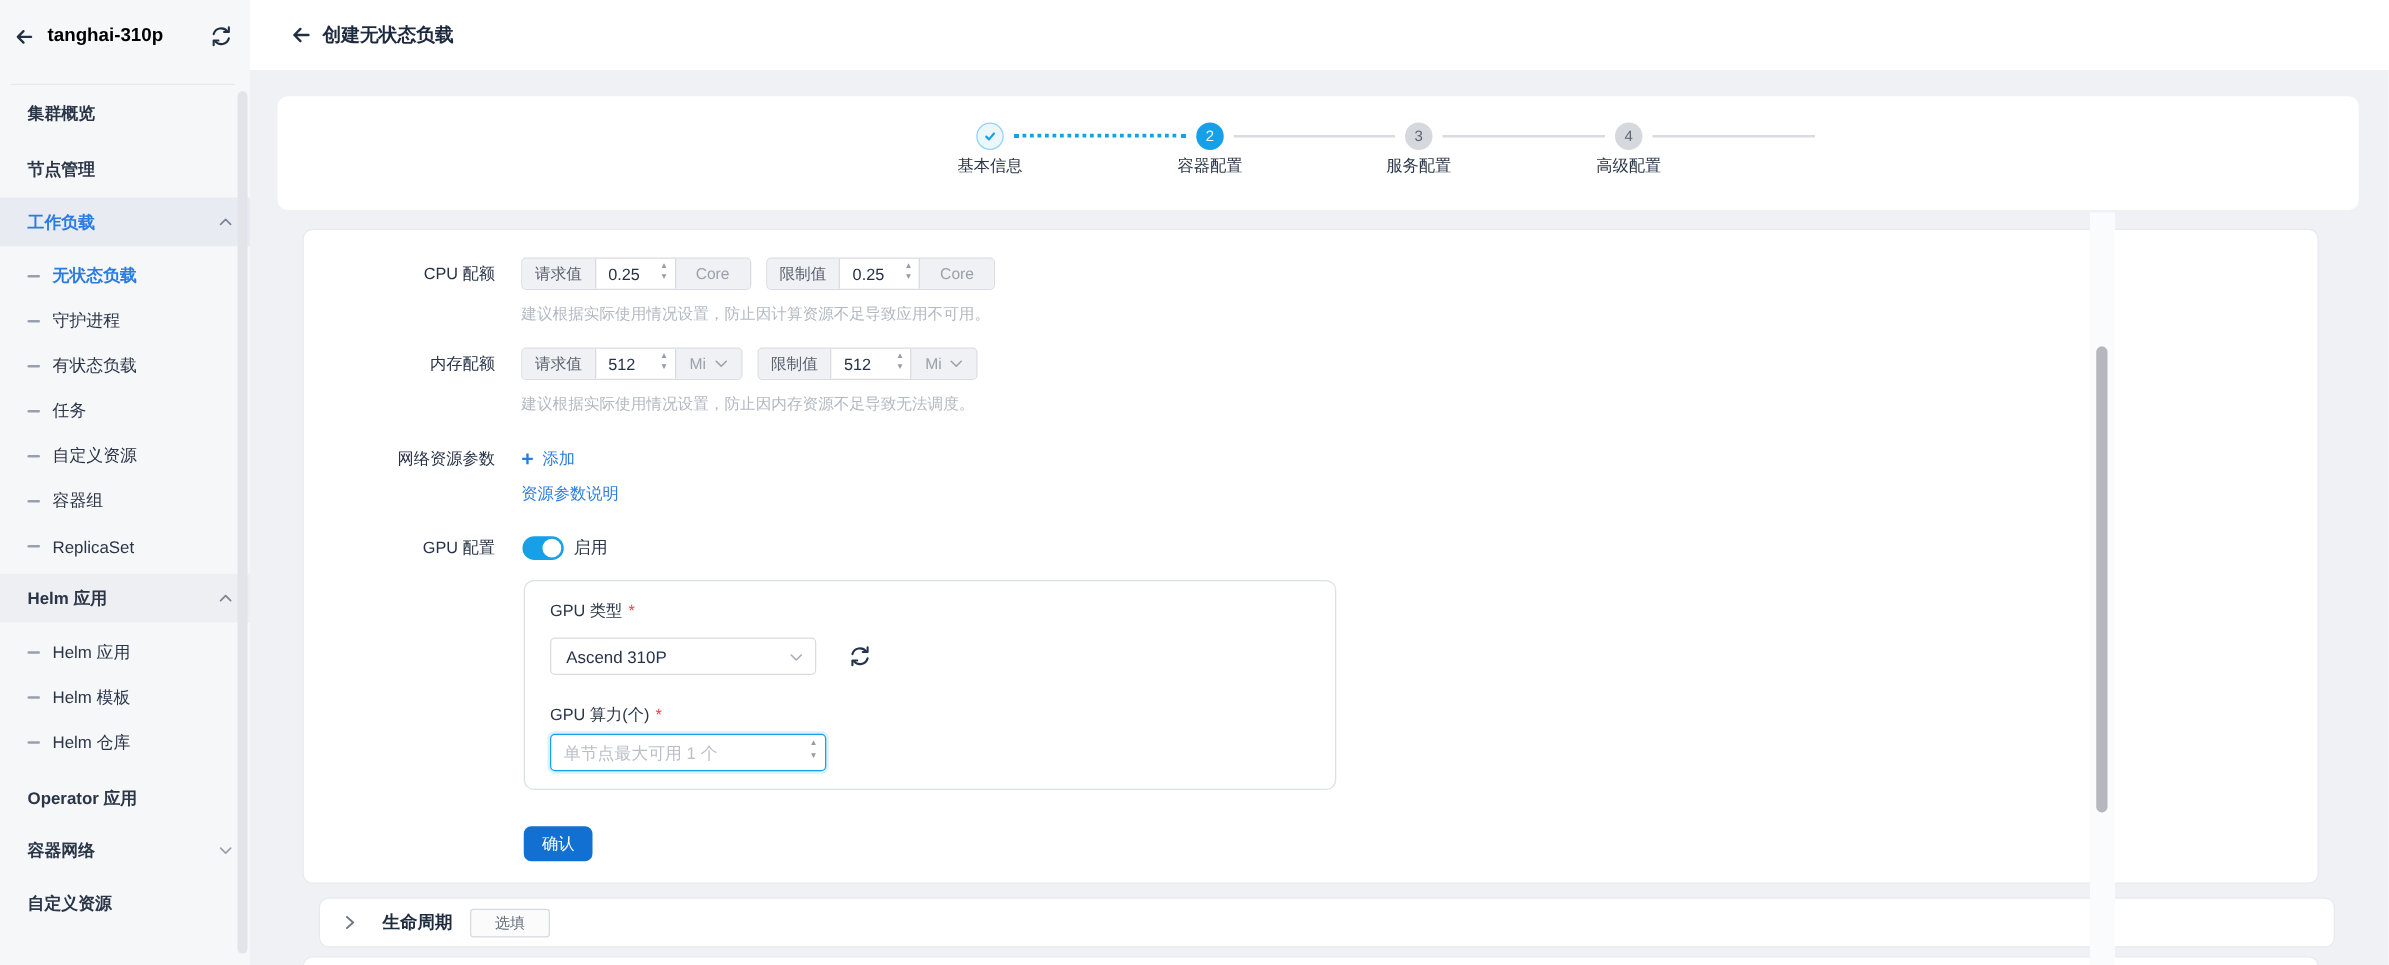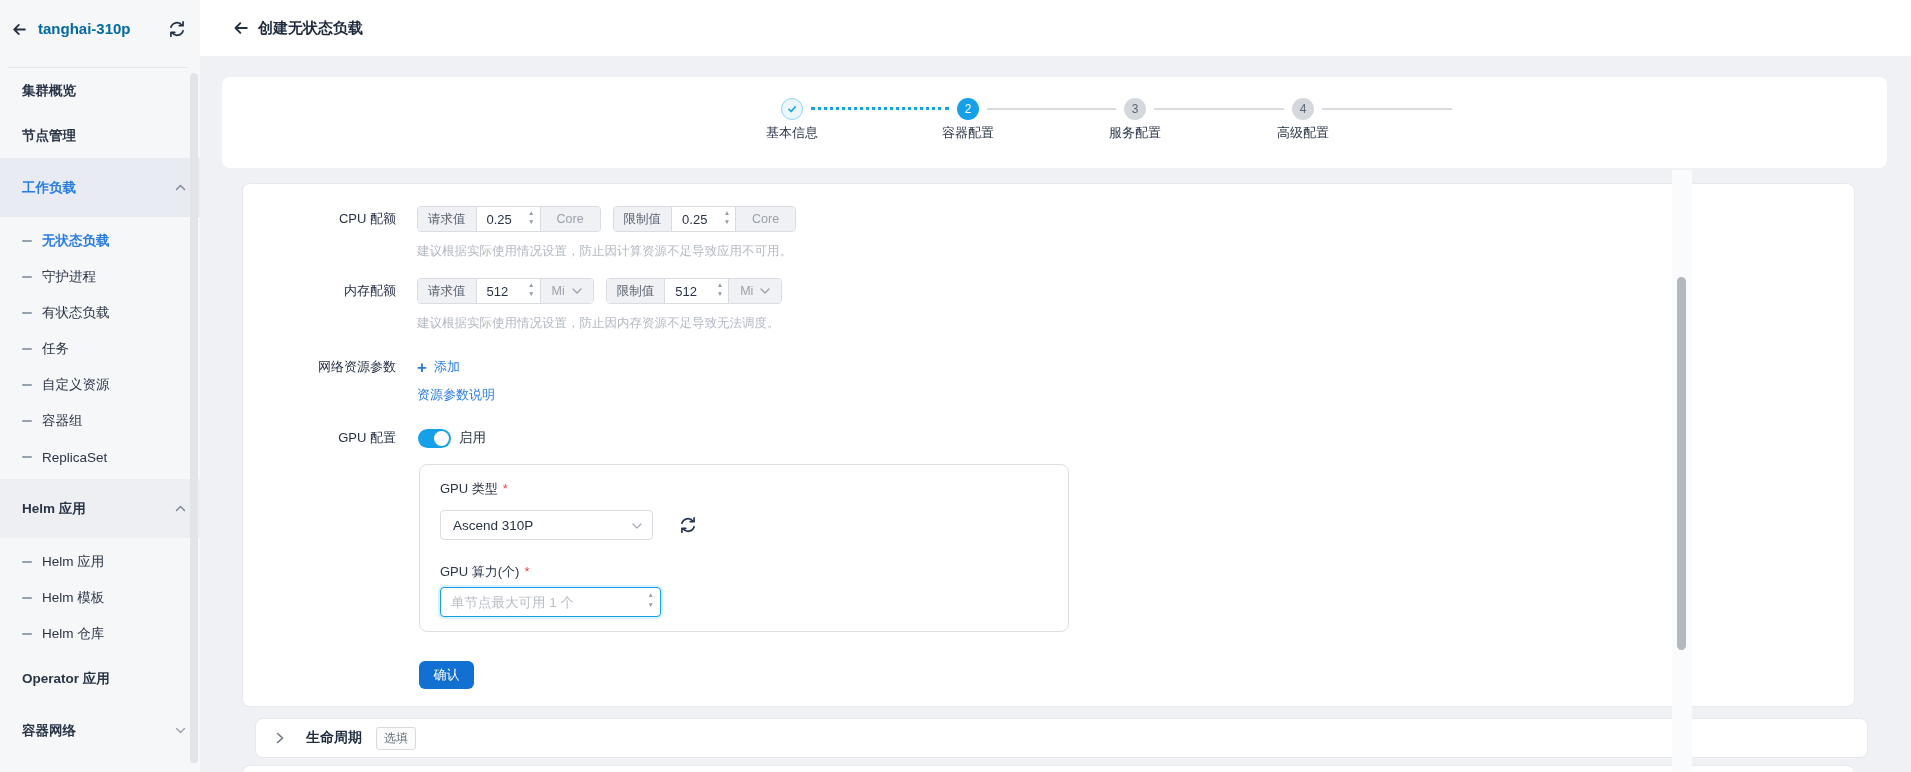--- a/index.html
+++ b/index.html
@@ -8,26 +8,26 @@
   *{box-sizing:border-box; margin:0; padding:0;}
   html,body{width:1911px;height:772px;overflow:hidden;}
   body{font-family:"Liberation Sans","DejaVu Sans",sans-serif;background:#fff;color:#273247;}
   .page{position:relative;width:1911px;height:772px;}
 
   
   .sidebar{position:absolute;left:0;top:0;width:200px;height:772px;background:#f6f7f9;}
   .side-header{position:relative;height:68px;}
   .side-header::after{content:"";position:absolute;left:8px;right:12px;bottom:0;border-bottom:1px solid #e7e9ee;}
   .side-back{position:absolute;left:8px;top:19px;width:20px;height:20px;display:flex;align-items:center;justify-content:center;cursor:pointer;}
-  .side-title{position:absolute;left:38px;top:20px;font-size:15px;font-weight:bold;color:#0369a1;}
+  .side-title{position:absolute;left:38px;top:20px;font-size:15px;font-weight:bold;color:#000000;}
   .side-refresh{position:absolute;right:14px;top:20px;width:18px;height:18px;cursor:pointer;}
   .side-scrollbar{position:absolute;left:190px;top:73px;width:8px;height:690px;border-radius:4px;background:#e2e4e9;}
   .side-item{display:flex;align-items:center;font-size:13.5px;color:#2a3547;cursor:pointer;position:relative;}
   .side-item.top,.side-item.section{height:45px;padding:0 14px 0 22px;font-weight:bold;justify-content:space-between;}
-  .side-item.section{height:59px;}
+  .side-item.section{height:39px;}
   .side-item.section.bg{background:#edeff3;}
   .side-item.section.active{background:#e8ecf2;color:var(--link);}
   .side-item.sub{height:36px;padding-left:42px;font-weight:normal;}
   .side-item.sub::before{content:"";position:absolute;left:22px;top:17px;width:10px;height:2px;border-radius:1px;background:#96a0ae;}
   .side-item.sub.active{color:var(--link);font-weight:bold;}
   .sub-group{padding:6px 0 4px;}
   .chev{flex:none;}
 
   
   .page-header{position:absolute;left:200px;top:0;width:1711px;height:56px;background:#fff;}
@@ -84,21 +84,21 @@
   .count-wrap input::placeholder{color:#b9bec7;}
   .count-wrap .spin{right:7px;top:5px;}
   .count-wrap .spin span{height:10px;}
 
   .confirm-btn{position:absolute;left:176px;top:477px;width:55px;height:28px;background:var(--primary-button);color:#fff;border:none;border-radius:6px;font-size:13px;cursor:pointer;font-family:inherit;}
 
   
   .lifecycle-card{left:55px;top:662px;width:1613px;height:40px;display:flex;align-items:center;}
   .lc-chev{margin-left:20px;display:flex;cursor:pointer;}
   .lc-title{margin-left:22px;font-size:14px;font-weight:bold;color:#1f2c40;}
-  .lc-badge{margin-left:14px;font-size:12px;color:#646c78;border:1px solid #d6d9de;background:#fbfbfc;border-radius:3px;padding:2px 7px;}
+  .lc-badge{margin-left:14px;font-size:12px;color:#646c78;border:1px solid #d6d9de;background:#fbfbfc;border-radius:3px;padding:2px 19px;}
 
   .partial-card{left:42px;top:709px;width:1613px;height:10px;border-radius:8px 8px 0 0;border-bottom:none;}
 
   
   .scroll-gutter{position:absolute;left:1472px;top:114px;width:20px;height:602px;background:#fafbfd;}
   .scroll-thumb{position:absolute;left:1477px;top:221px;width:9px;height:373px;border-radius:4.5px;background:#b4b7bd;cursor:pointer;}
 </style>
 </head>
 <body>
 

